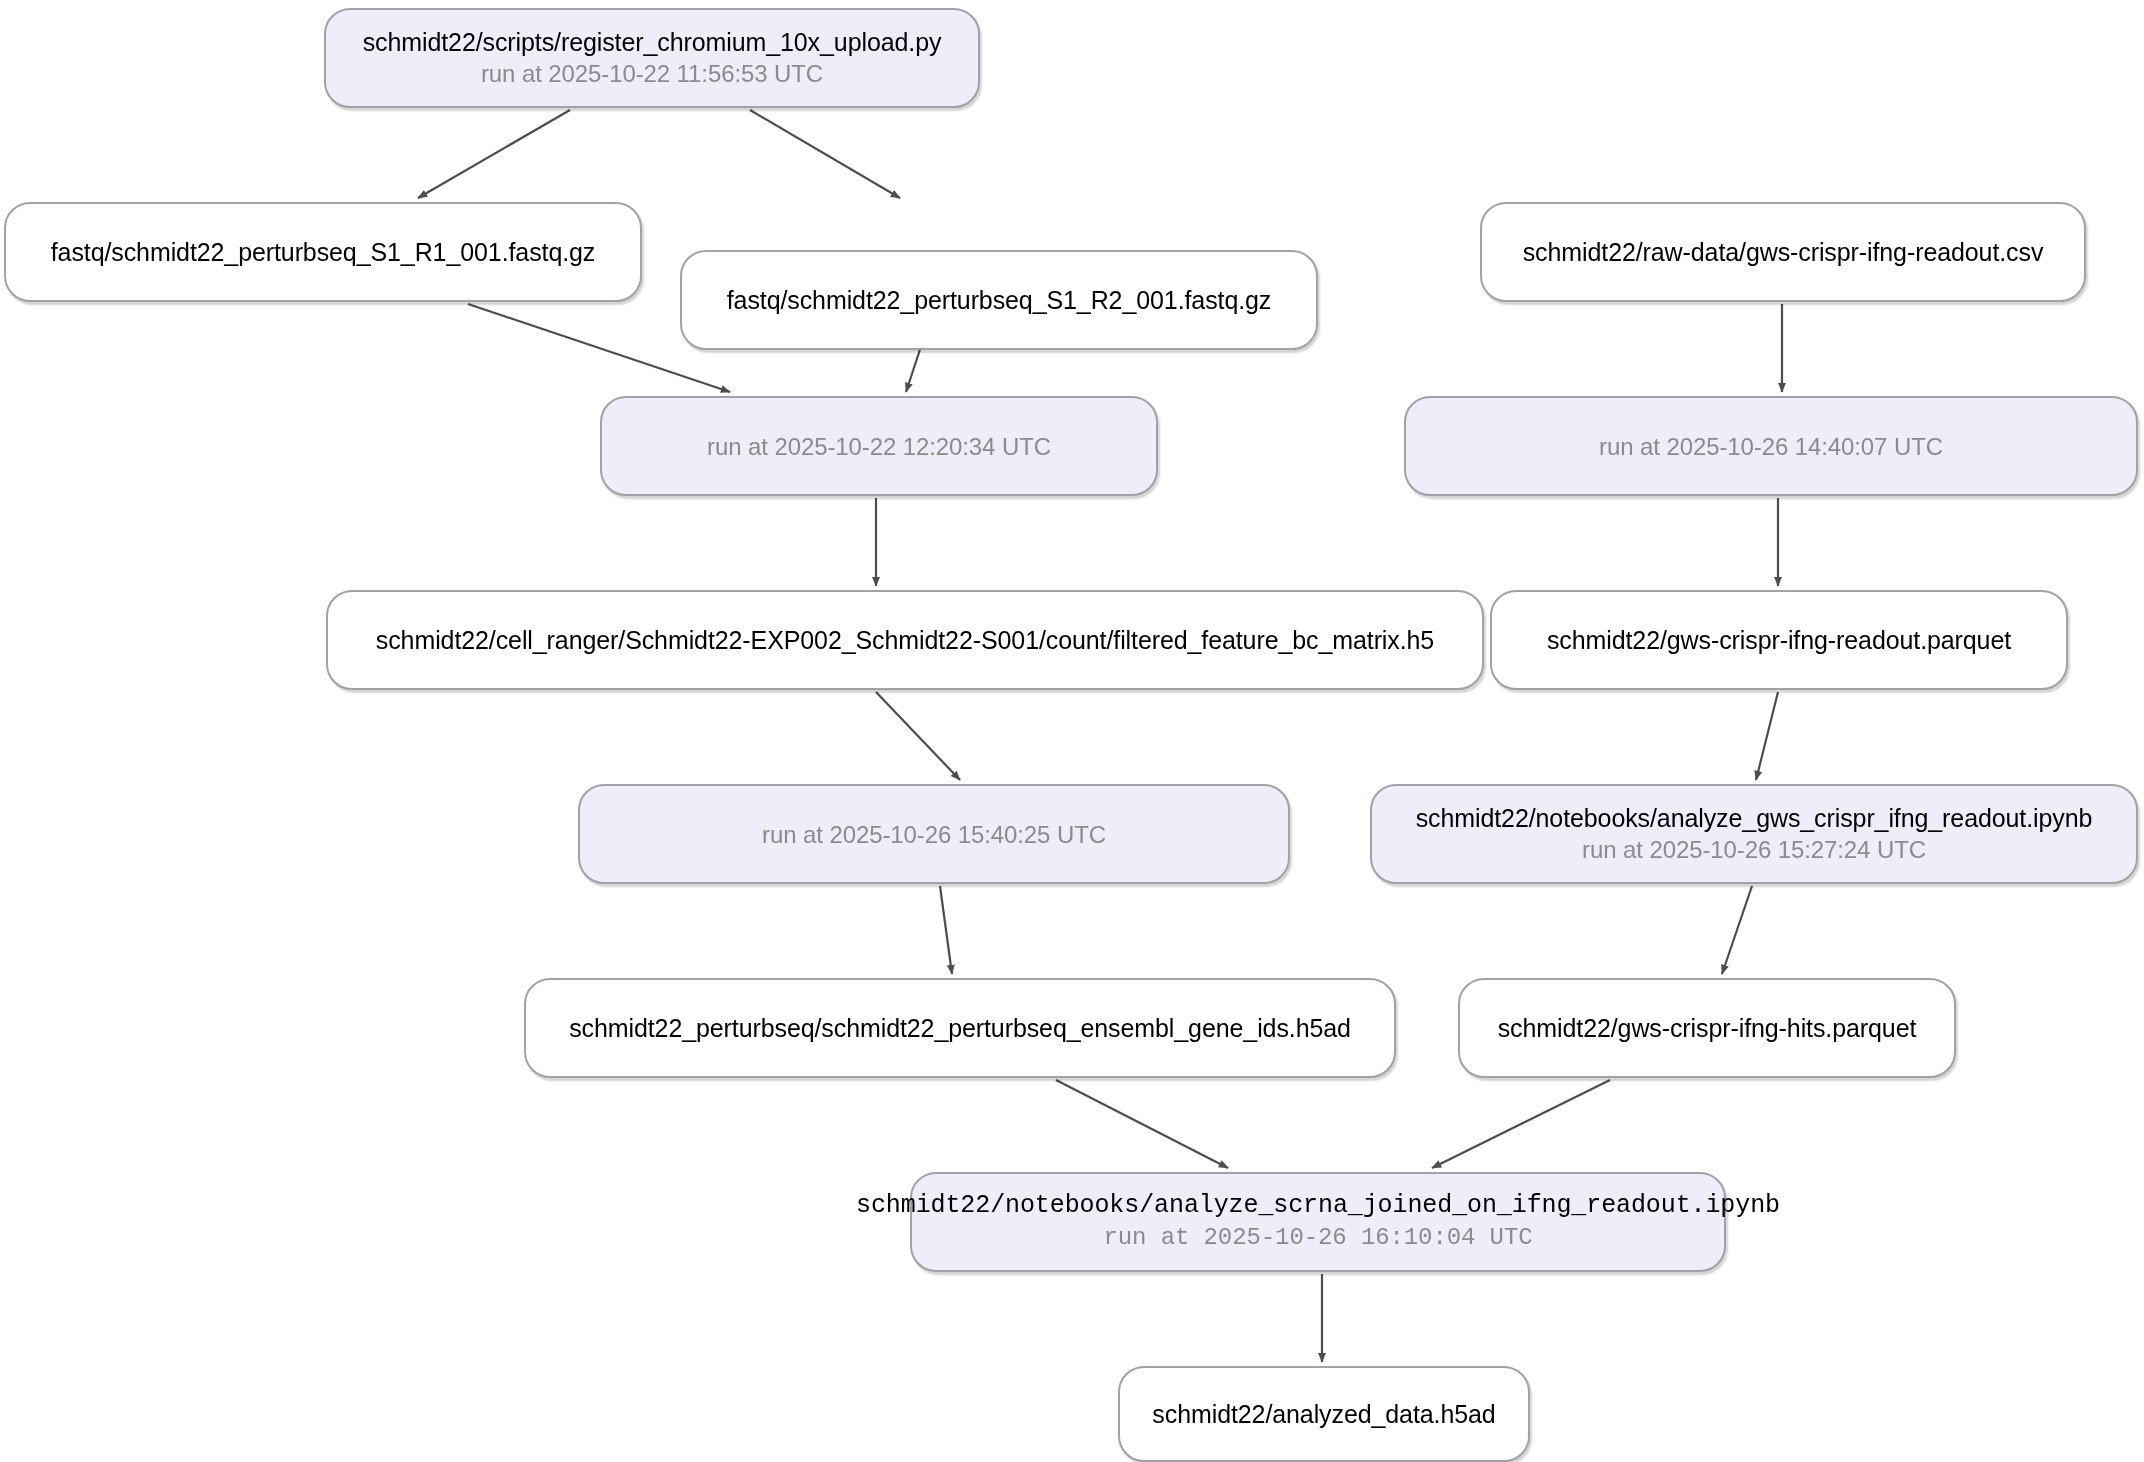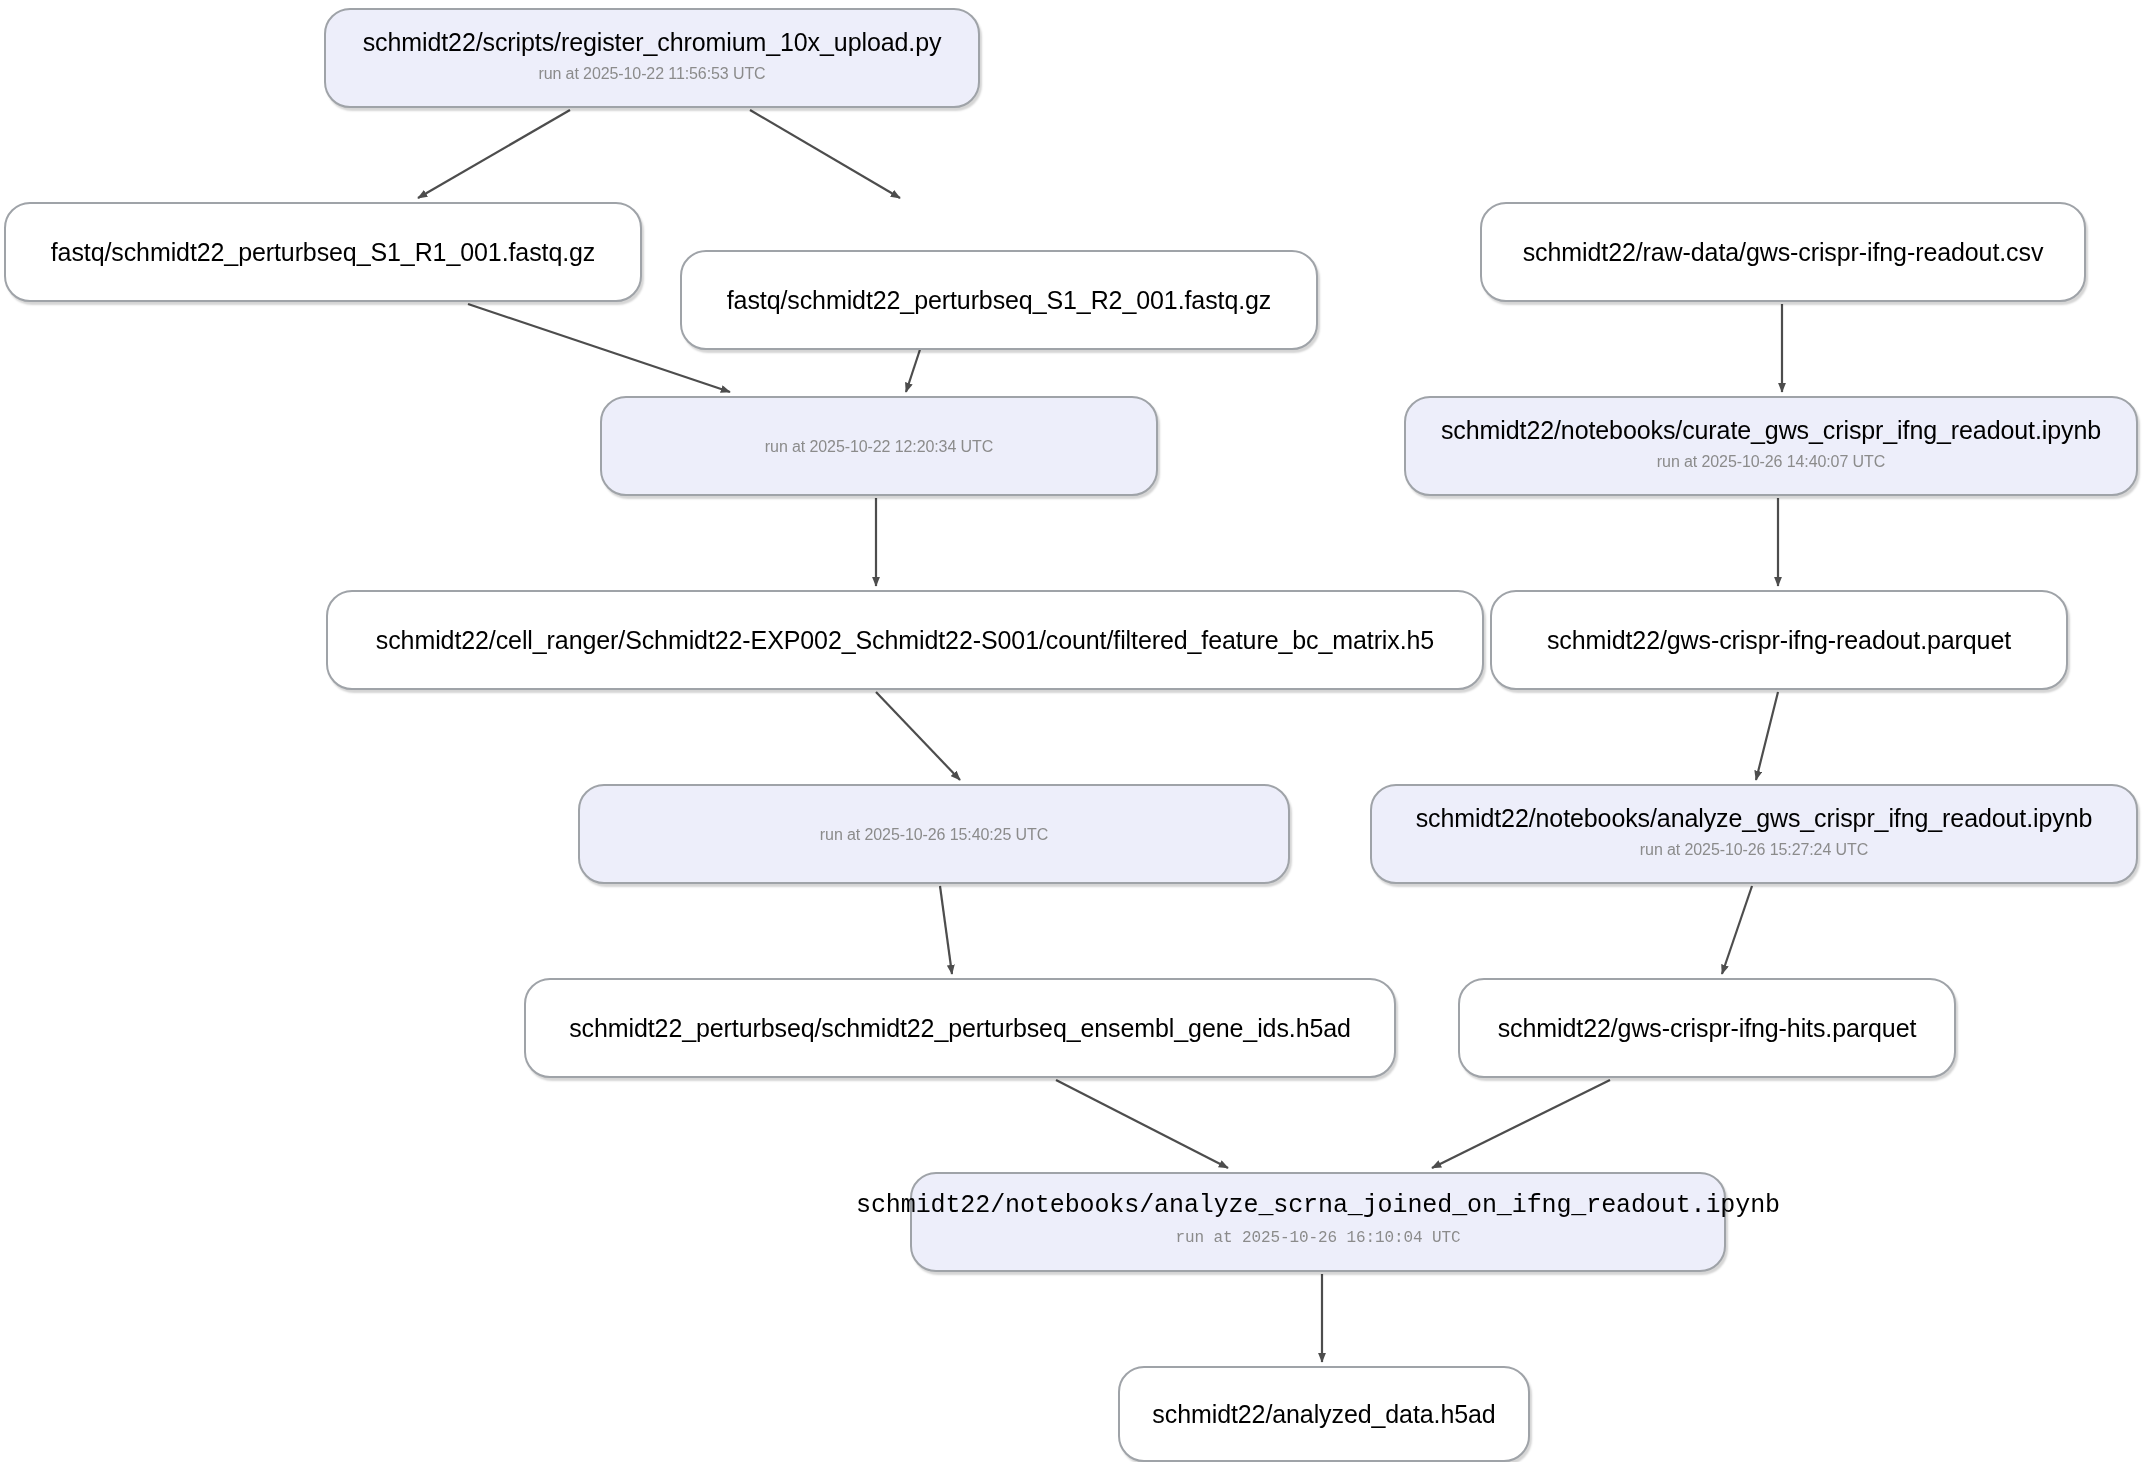--- a/index.html
+++ b/index.html
@@ -48,21 +48,21 @@
     background: #edeefa;
     border-color: #9fa3a8;
   }
   .node-title {
     font-size: 25px;
     line-height: 30px;
     color: #000000;
     letter-spacing: -0.1px;
   }
   .node-sub {
-    font-size: 16px;
+    font-size: 24px;
     line-height: 30px;
     color: #8b8b8b;
     margin-top: 2px;
     letter-spacing: -0.1px;
   }
 </style>
 </head>
 <body>
 
 <div id="graph">
@@ -102,21 +102,20 @@
       <div class="node" style="left: 680px; top: 202px; width: 638px; height: 100px; margin-top: 48px;">
         <div class="node-title">fastq/schmidt22_perturbseq_S1_R2_001.fastq.gz</div>
       </div>
       <div class="node" style="left: 1480px; top: 202px; width: 606px; height: 100px;">
         <div class="node-title">schmidt22/raw-data/gws-crispr-ifng-readout.csv</div>
       </div>
       <div class="node run" style="left: 600px; top: 396px; width: 558px; height: 100px;">
         <div class="node-sub">run at 2025-10-22 12:20:34 UTC</div>
       </div>
       <div class="node run" style="left: 1404px; top: 396px; width: 734px; height: 100px;">
-        <div class="node-title">schmidt22/notebooks/curate_gws_crispr_ifng_readout.ipynb</div>
         <div class="node-sub">run at 2025-10-26 14:40:07 UTC</div>
       </div>
       <div class="node" style="left: 286px; top: 590px; width: 1158px; height: 100px; margin-left: 40px;">
         <div class="node-title">schmidt22/cell_ranger/Schmidt22-EXP002_Schmidt22-S001/count/filtered_feature_bc_matrix.h5</div>
       </div>
       <div class="node" style="left: 1490px; top: 590px; width: 578px; height: 100px;">
         <div class="node-title">schmidt22/gws-crispr-ifng-readout.parquet</div>
       </div>
       <div class="node run" style="left: 578px; top: 784px; width: 712px; height: 100px;">
         <div class="node-sub">run at 2025-10-26 15:40:25 UTC</div>

